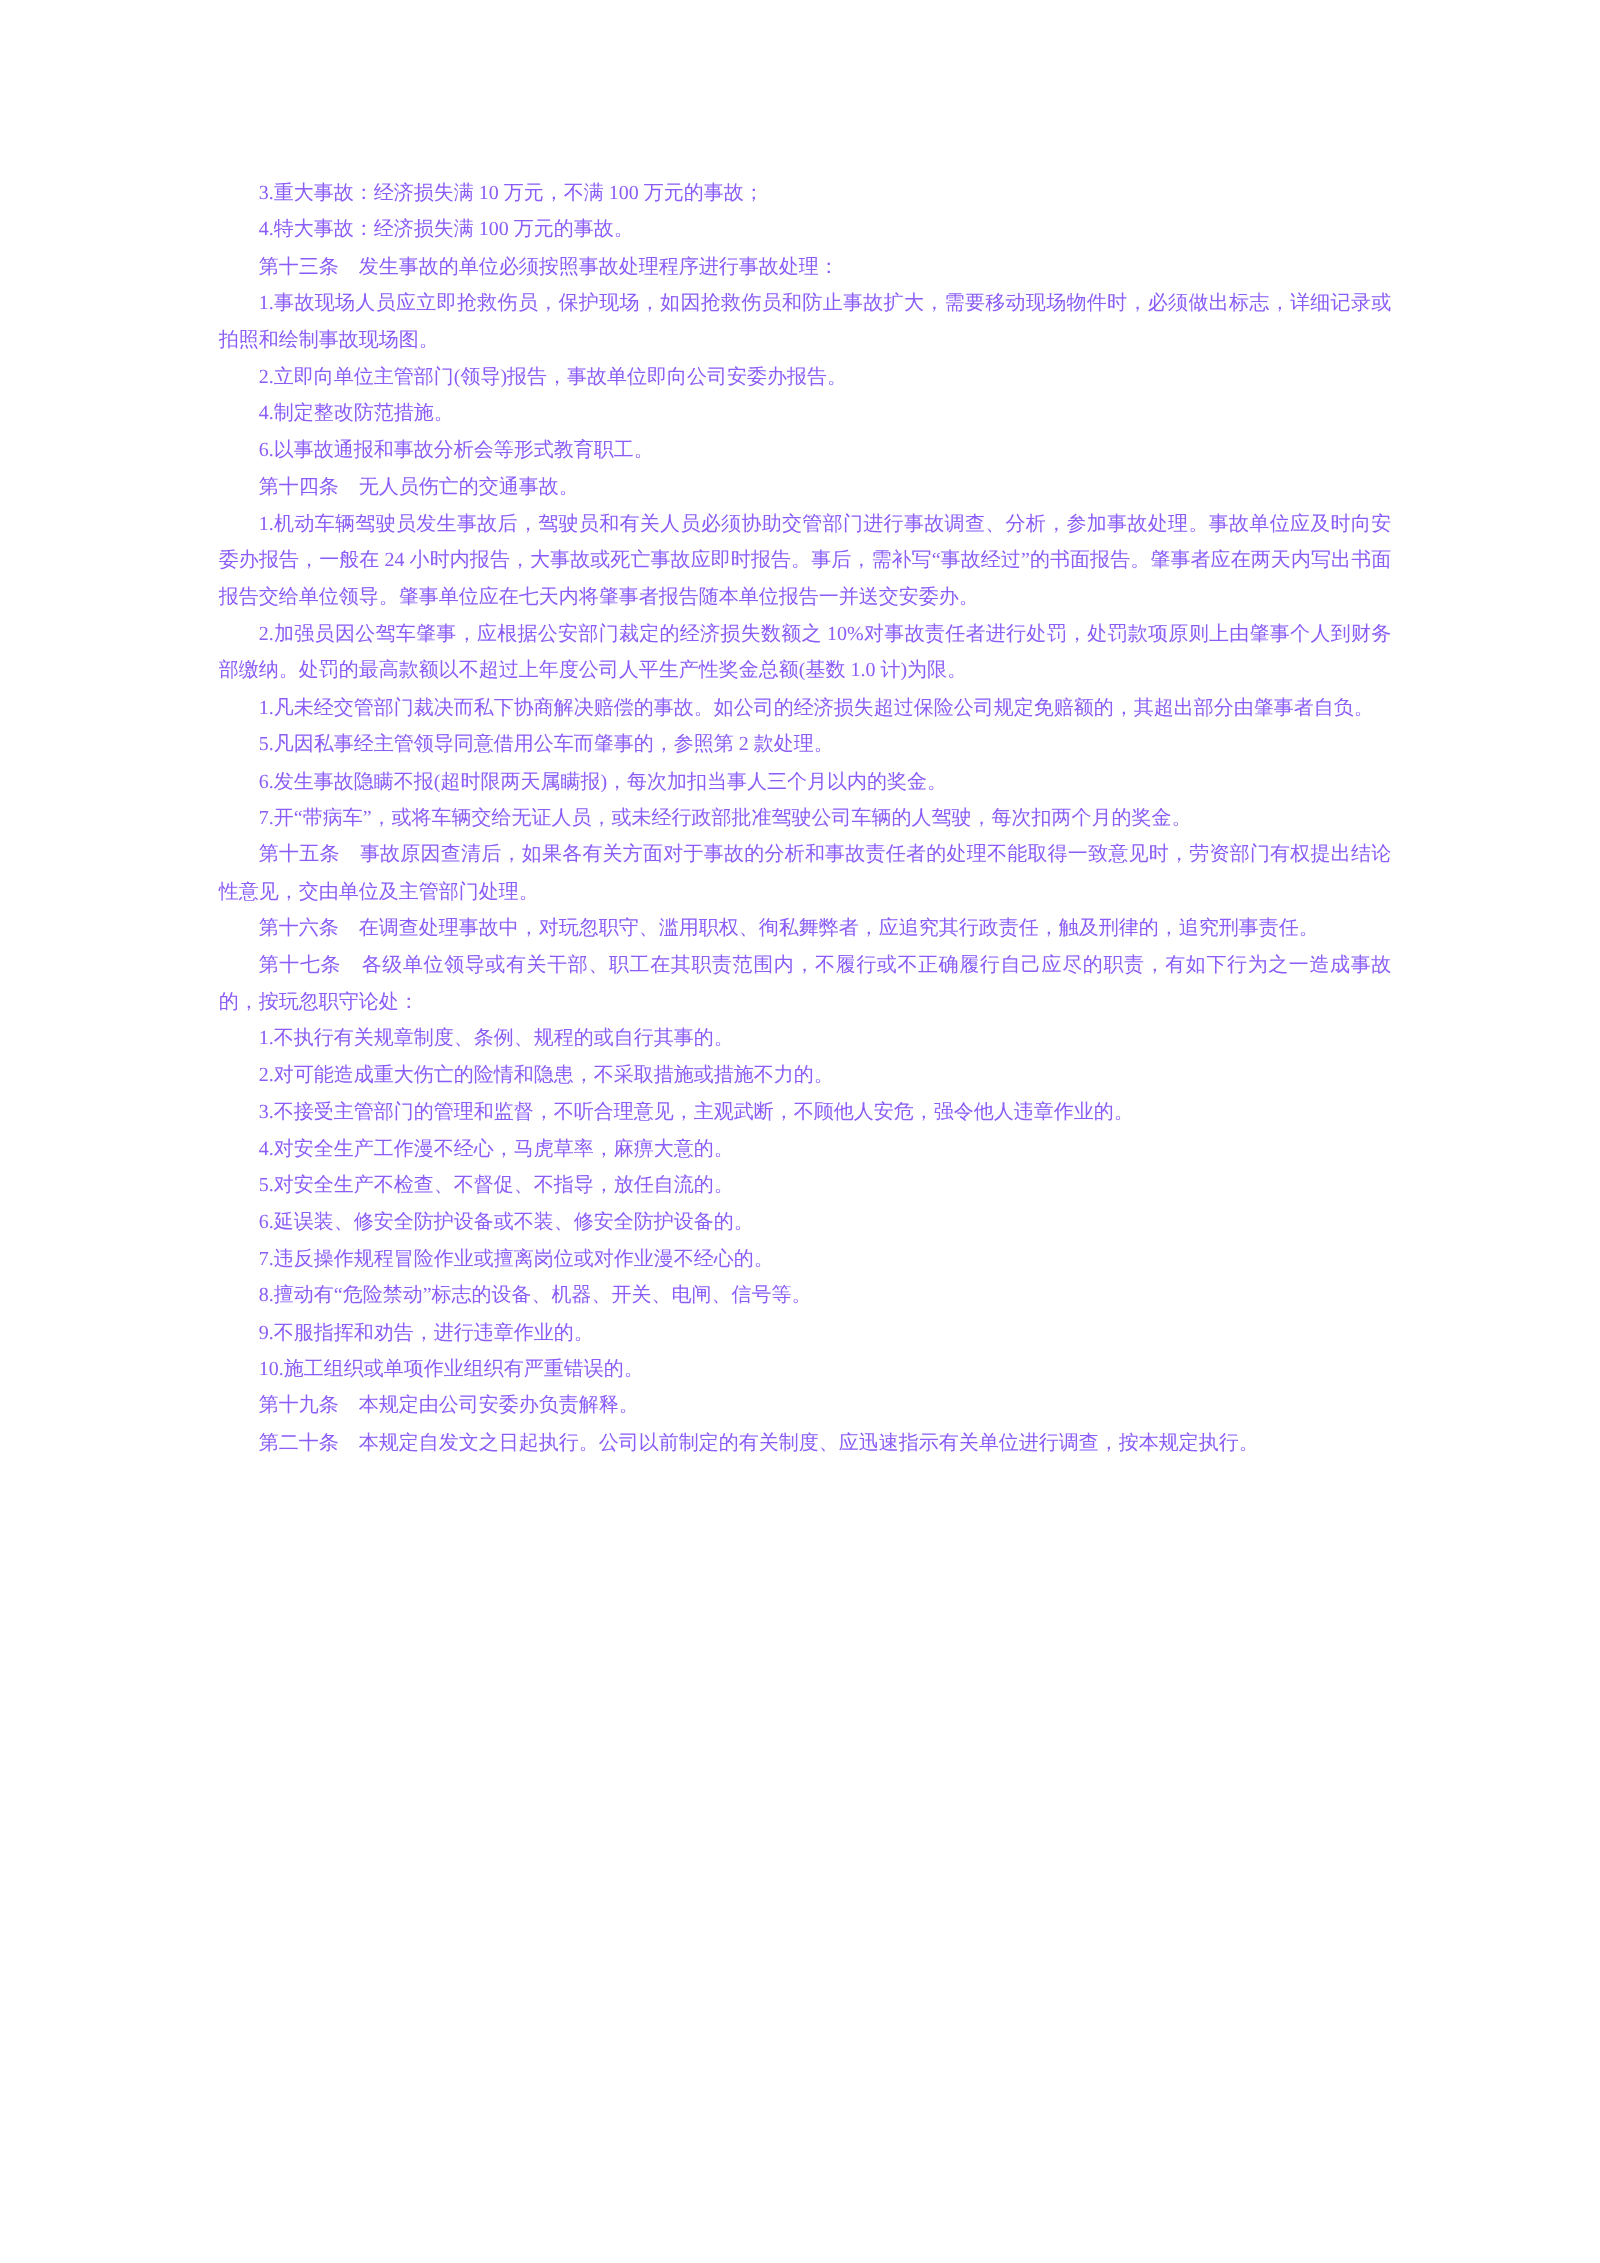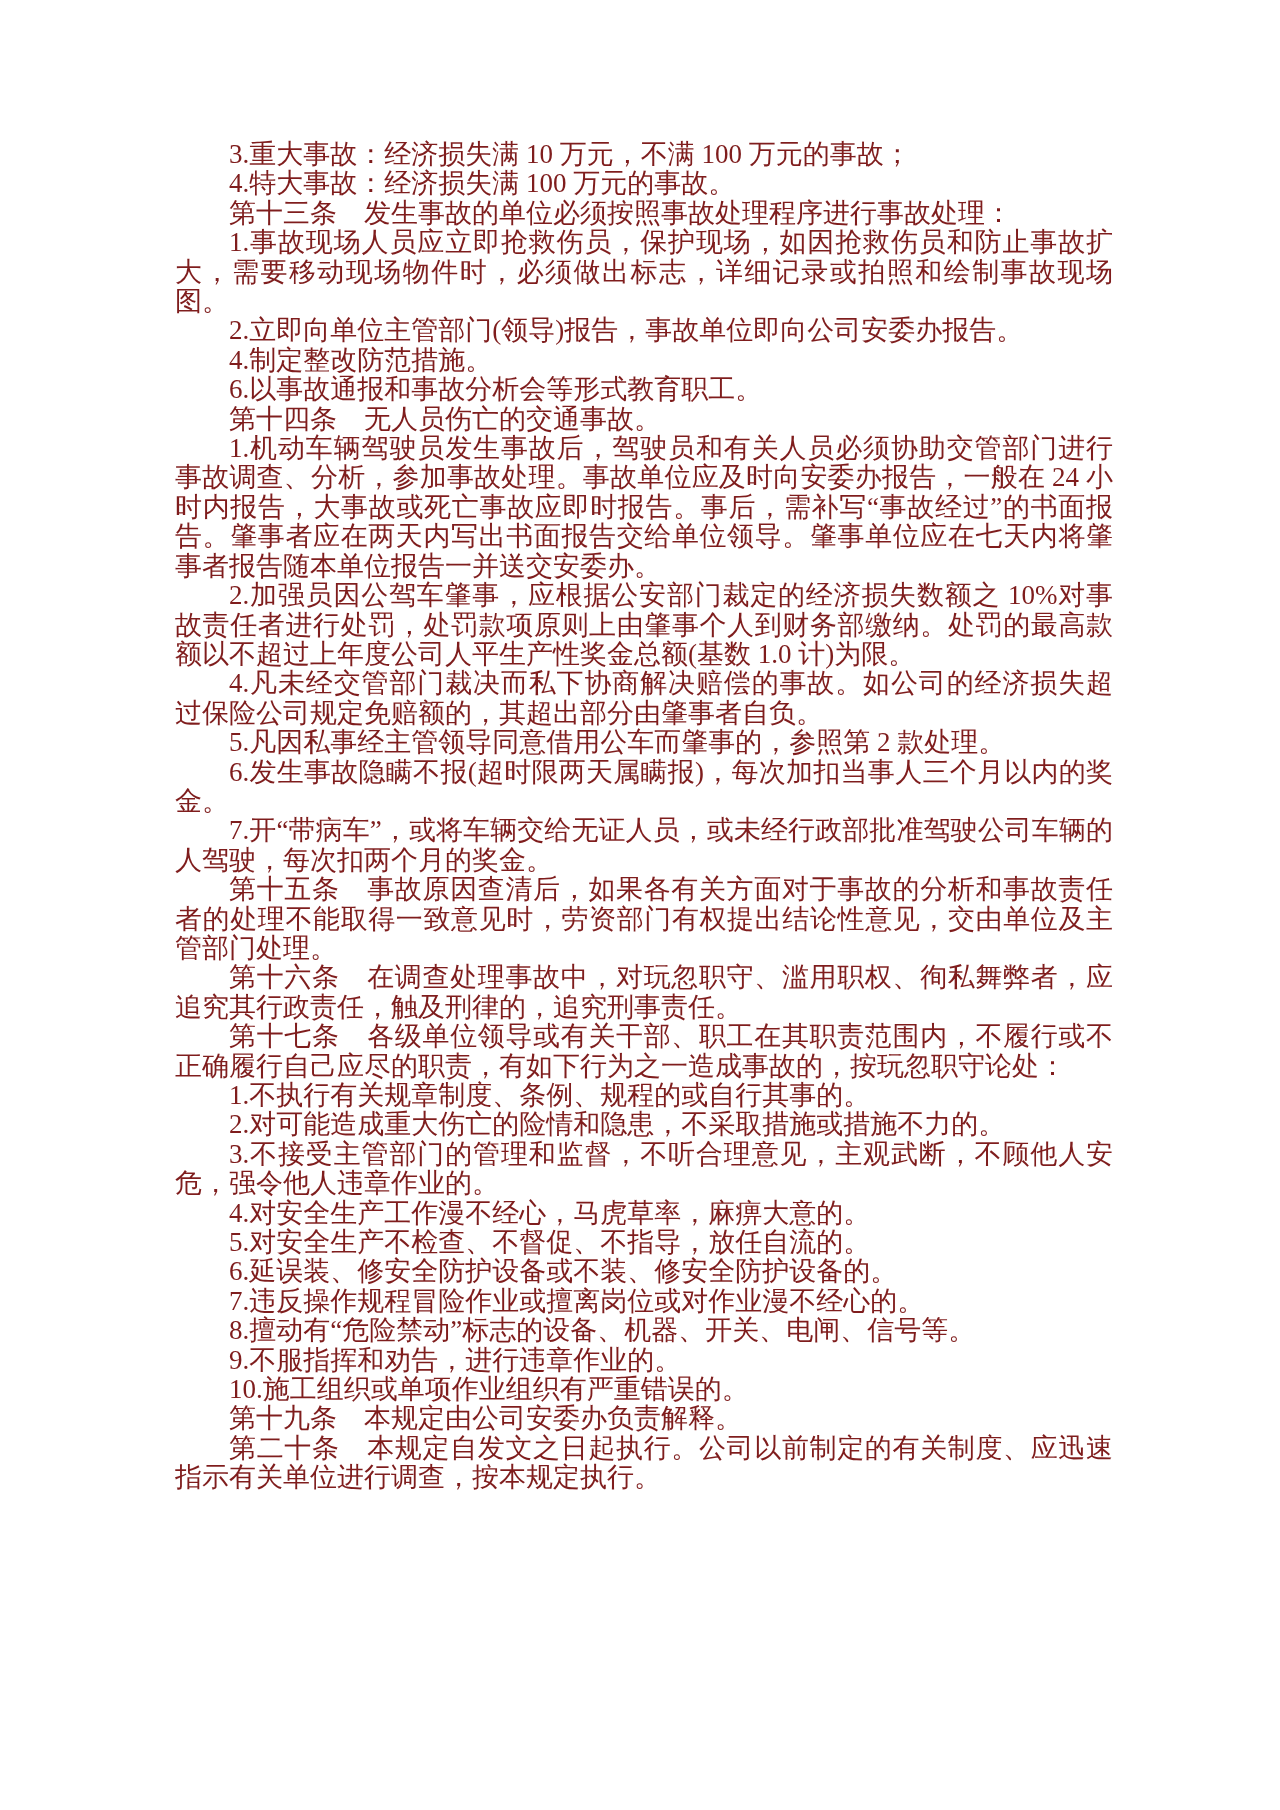--- a/index.html
+++ b/index.html
@@ -13,22 +13,22 @@
     height: 1810px;
     background: #ffffff;
     overflow: hidden;
     font-family: "Liberation Serif", "DejaVu Serif", serif;
   }
   .doc-body {
     position: absolute;
     top: 140px;
     left: 175px;
     width: 938px;
-    color: #7f1d1d;
-    font-size: 27px;
+    color: #8b5cf6;
+    font-size: 16px;
     line-height: 29.4px;
     text-align: justify;
   }
   .doc-body p {
     margin: 0;
     padding: 0;
     text-indent: 2em;
     word-break: break-all;
   }
 </style>
@@ -40,21 +40,21 @@
     <p>3.重大事故：经济损失满 10 万元，不满 100 万元的事故；</p>
     <p>4.特大事故：经济损失满 100 万元的事故。</p>
     <p>第十三条　发生事故的单位必须按照事故处理程序进行事故处理：</p>
     <p>1.事故现场人员应立即抢救伤员，保护现场，如因抢救伤员和防止事故扩大，需要移动现场物件时，必须做出标志，详细记录或拍照和绘制事故现场图。</p>
     <p>2.立即向单位主管部门(领导)报告，事故单位即向公司安委办报告。</p>
     <p>4.制定整改防范措施。</p>
     <p>6.以事故通报和事故分析会等形式教育职工。</p>
     <p>第十四条　无人员伤亡的交通事故。</p>
     <p>1.机动车辆驾驶员发生事故后，驾驶员和有关人员必须协助交管部门进行事故调查、分析，参加事故处理。事故单位应及时向安委办报告，一般在 24 小时内报告，大事故或死亡事故应即时报告。事后，需补写“事故经过”的书面报告。肇事者应在两天内写出书面报告交给单位领导。肇事单位应在七天内将肇事者报告随本单位报告一并送交安委办。</p>
     <p>2.加强员因公驾车肇事，应根据公安部门裁定的经济损失数额之 10%对事故责任者进行处罚，处罚款项原则上由肇事个人到财务部缴纳。处罚的最高款额以不超过上年度公司人平生产性奖金总额(基数 1.0 计)为限。</p>
-    <p>4.凡未经交管部门裁决而私下协商解决赔偿的事故。如公司的经济损失超过保险公司规定免赔额的，其超出部分由肇事者自负。</p>
+    <p>1.凡未经交管部门裁决而私下协商解决赔偿的事故。如公司的经济损失超过保险公司规定免赔额的，其超出部分由肇事者自负。</p>
     <p>5.凡因私事经主管领导同意借用公车而肇事的，参照第 2 款处理。</p>
     <p>6.发生事故隐瞒不报(超时限两天属瞒报)，每次加扣当事人三个月以内的奖金。</p>
     <p>7.开“带病车”，或将车辆交给无证人员，或未经行政部批准驾驶公司车辆的人驾驶，每次扣两个月的奖金。</p>
     <p>第十五条　事故原因查清后，如果各有关方面对于事故的分析和事故责任者的处理不能取得一致意见时，劳资部门有权提出结论性意见，交由单位及主管部门处理。</p>
     <p>第十六条　在调查处理事故中，对玩忽职守、滥用职权、徇私舞弊者，应追究其行政责任，触及刑律的，追究刑事责任。</p>
     <p>第十七条　各级单位领导或有关干部、职工在其职责范围内，不履行或不正确履行自己应尽的职责，有如下行为之一造成事故的，按玩忽职守论处：</p>
     <p>1.不执行有关规章制度、条例、规程的或自行其事的。</p>
     <p>2.对可能造成重大伤亡的险情和隐患，不采取措施或措施不力的。</p>
     <p>3.不接受主管部门的管理和监督，不听合理意见，主观武断，不顾他人安危，强令他人违章作业的。</p>
     <p>4.对安全生产工作漫不经心，马虎草率，麻痹大意的。</p>

